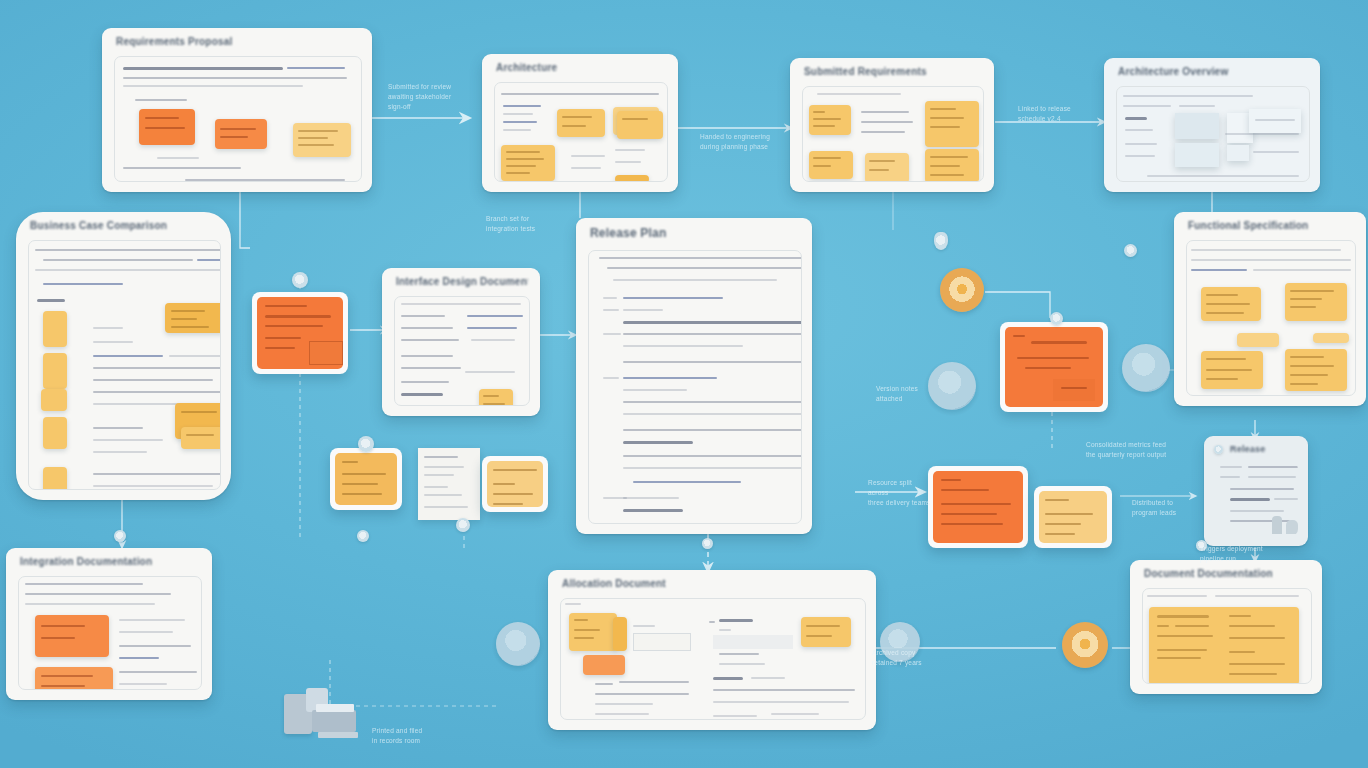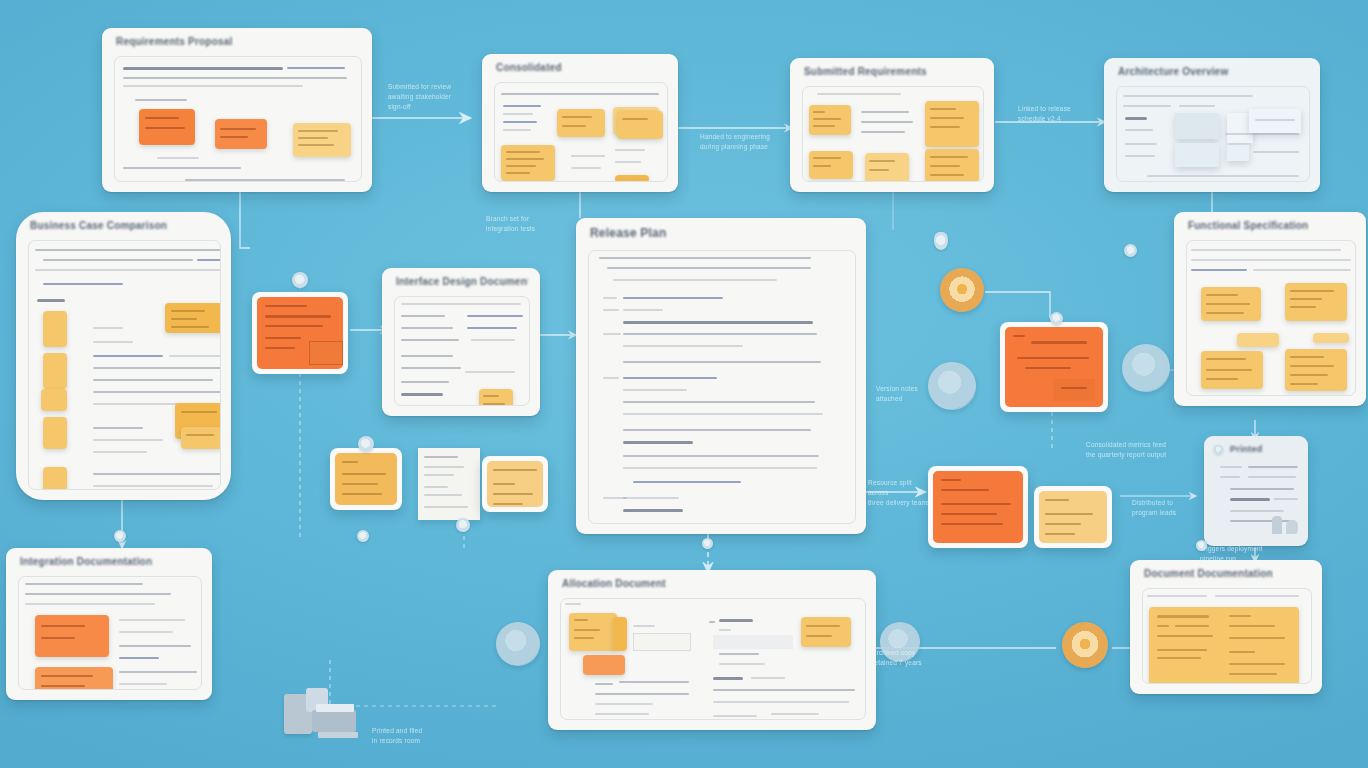--- a/index.html
+++ b/index.html
@@ -174,21 +174,21 @@
         <div class="nl" style="left:5px;top:21px;width:36px;"></div>
       </div>
       <div class="ln f" style="left:42px;top:100px;width:42px;"></div>
       <div class="ln" style="left:8px;top:110px;width:118px;"></div>
       <div class="ln" style="left:70px;top:122px;width:160px;"></div>
 
     </div>
   </div>
 
   <div class="card" style="left:482px;top:54px;width:196px;height:138px;">
-    <div class="card-title">Consolidated</div>
+    <div class="card-title">Architecture</div>
     <div class="card-inner">
       <div class="ln" style="left:6px;top:10px;width:158px;"></div>
       <div class="ln hl" style="left:8px;top:22px;width:38px;"></div>
       <div class="ln f" style="left:8px;top:30px;width:30px;"></div>
       <div class="ln hl" style="left:8px;top:38px;width:34px;"></div>
       <div class="ln f" style="left:8px;top:46px;width:28px;"></div>
       <div class="note" style="left:62px;top:26px;width:48px;height:28px;">
         <div class="nl" style="left:5px;top:7px;width:30px;"></div>
         <div class="nl" style="left:5px;top:16px;width:24px;"></div>
       </div>
@@ -336,21 +336,21 @@
       <div class="ln f" style="left:6px;top:108px;width:66px;"></div>
 
       <div class="note" style="left:84px;top:92px;width:34px;height:36px;">
         <div class="nl" style="left:4px;top:6px;width:16px;"></div>
         <div class="nl" style="left:4px;top:14px;width:22px;"></div>
 
       </div>
     </div>
   </div>
 
-  <div class="card" style="left:576px;top:218px;width:290px;height:316px;">
+  <div class="card" style="left:576px;top:218px;width:236px;height:316px;">
     <div class="card-title" style="font-size:12px;">Release Plan</div>
     <div class="card-inner" style="top:32px;">
       <div class="ln" style="left:10px;top:6px;width:212px;"></div>
       <div class="ln" style="left:18px;top:16px;width:204px;"></div>
       <div class="ln f" style="left:24px;top:28px;width:164px;"></div>
       <div class="ln hl" style="left:34px;top:46px;width:100px;"></div>
       <div class="ln f" style="left:14px;top:46px;width:14px;"></div>
       <div class="ln f" style="left:14px;top:58px;width:16px;"></div>
       <div class="ln f" style="left:34px;top:58px;width:40px;"></div>
       <div class="ln d" style="left:34px;top:70px;width:190px;"></div>
@@ -459,21 +459,21 @@
   <div class="tile" style="left:1034px;top:486px;width:78px;height:62px;">
     <div class="fill pale">
       <div class="nl" style="left:6px;top:8px;width:24px;"></div>
       <div class="nl" style="left:6px;top:22px;width:48px;"></div>
       <div class="nl" style="left:6px;top:32px;width:36px;"></div>
       <div class="nl" style="left:6px;top:42px;width:30px;"></div>
     </div>
   </div>
 
   <div class="card grey" style="left:1204px;top:436px;width:104px;height:110px;">
-    <div class="card-title" style="left:26px;top:8px;font-size:9px;">Printed</div>
+    <div class="card-title" style="left:26px;top:8px;font-size:9px;">Release</div>
     <div class="node small" style="left:10px;top:9px;width:9px;height:9px;"></div>
     <div class="card-inner" style="border:none;top:26px;">
       <div class="ln f" style="left:4px;top:4px;width:22px;"></div>
       <div class="ln" style="left:32px;top:4px;width:52px;"></div>
       <div class="ln f" style="left:4px;top:14px;width:20px;"></div>
       <div class="ln f" style="left:32px;top:14px;width:48px;"></div>
       <div class="ln" style="left:14px;top:26px;width:64px;"></div>
       <div class="ln d" style="left:14px;top:36px;width:40px;"></div>
       <div class="ln f" style="left:58px;top:36px;width:24px;"></div>
       <div class="ln f" style="left:14px;top:48px;width:54px;"></div>

